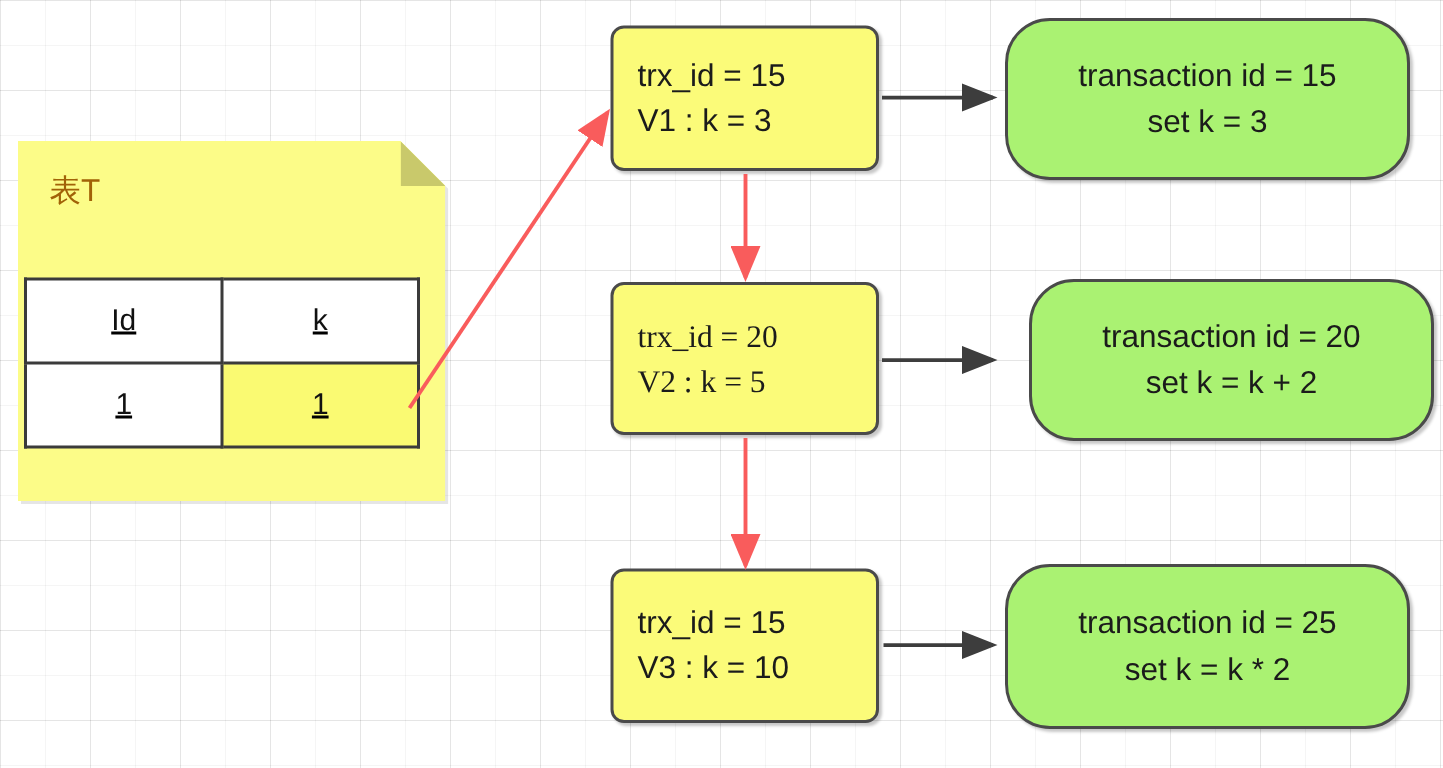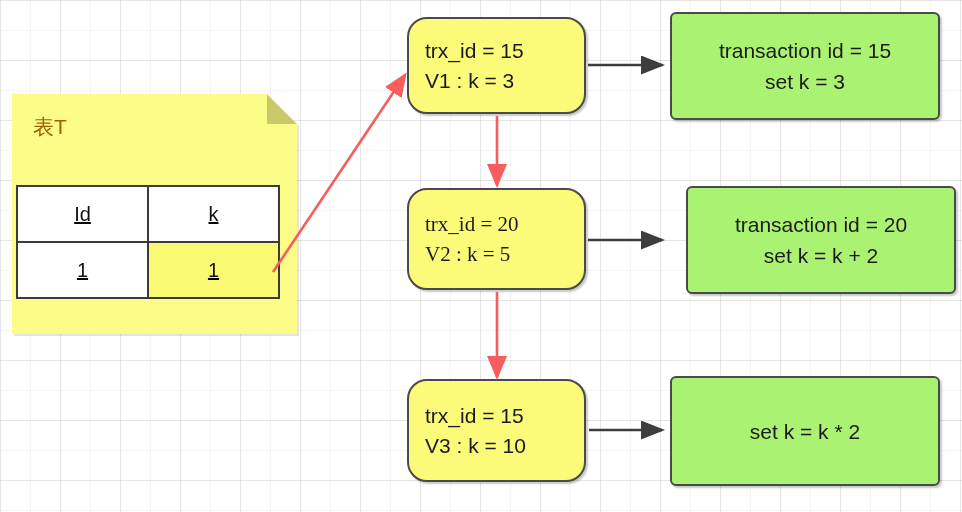--- a/index.html
+++ b/index.html
@@ -54,36 +54,36 @@
     text-align:center;vertical-align:middle;
     font-size:20px;color:#111111;
   }
   table.tbl td.hl{background:var(--cell-highlight,#FAFA72);}
 
   
   .vbox{
     position:absolute;left:407px;width:179px;box-sizing:border-box;
     background:var(--box-yellow,#FBFB79);
     border:2px solid var(--border-dark,#4a4a4a);
-    border-radius:20px;
+    border-radius:9px;
     box-shadow:2px 2px 2px rgba(0,0,0,0.22);
     display:flex;flex-direction:column;justify-content:center;
     padding-left:16px;
     font-size:21px;line-height:30px;color:#1b1b1b;
   }
   #vbox1{top:17px;height:97px;}
   #vbox2{top:188px;height:102px;font-family:Liberation Serif, serif;}
   #vbox3{top:379px;height:103px;}
 
   
   .gbox{
     position:absolute;left:670px;width:270px;height:108px;box-sizing:border-box;
     background:var(--box-green,#AAF272);
     border:2px solid var(--border-dark,#4a4a4a);
-    border-radius:6px;
+    border-radius:30px;
     box-shadow:2px 2px 2px rgba(0,0,0,0.22);
     display:flex;flex-direction:column;justify-content:center;align-items:center;
     text-align:center;
     font-size:21px;line-height:31px;color:#1b1b1b;
   }
   #gbox1{top:12px;}
   #gbox2{top:186px;margin-left:16px;}
   #gbox3{top:376px;height:110px;}
 
   
@@ -132,20 +132,21 @@
 
   <div class="gbox" id="gbox1">
     <div>transaction id = 15</div>
     <div>set k = 3</div>
   </div>
   <div class="gbox" id="gbox2">
     <div>transaction id = 20</div>
     <div>set k = k + 2</div>
   </div>
   <div class="gbox" id="gbox3">
+    <div>transaction id = 25</div>
     <div>set k = k * 2</div>
   </div>
 
   <svg class="arrows" width="962" height="512" viewBox="0 0 962 512">
     <defs>
       <marker id="redhead" markerUnits="userSpaceOnUse" markerWidth="24" markerHeight="20" refX="21" refY="10" orient="auto">
         <path class="red-head" d="M0,0 L24,10 L0,20 Z"></path>
       </marker>
       <marker id="blackhead" markerUnits="userSpaceOnUse" markerWidth="24" markerHeight="19" refX="21" refY="9.5" orient="auto">
         <path class="black-head" d="M0,0 L24,9.5 L0,19 Z"></path>

